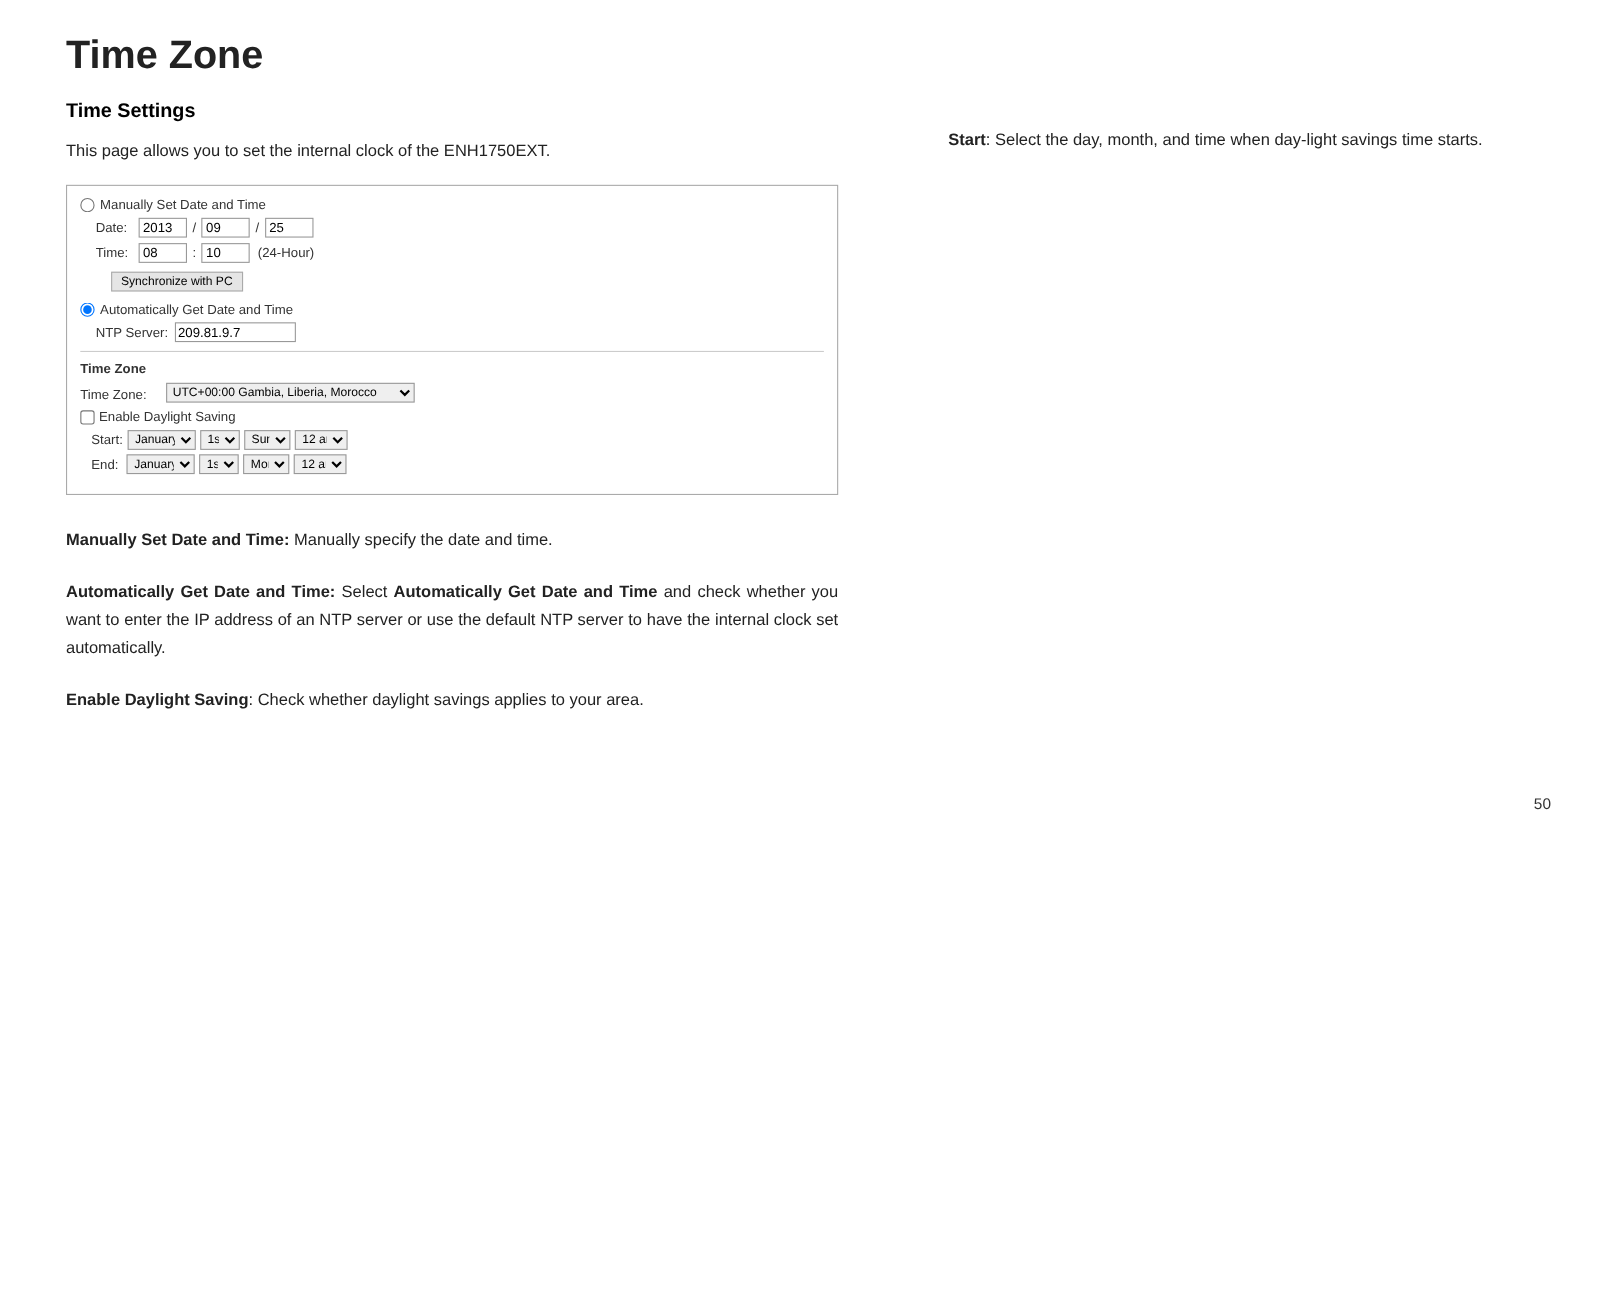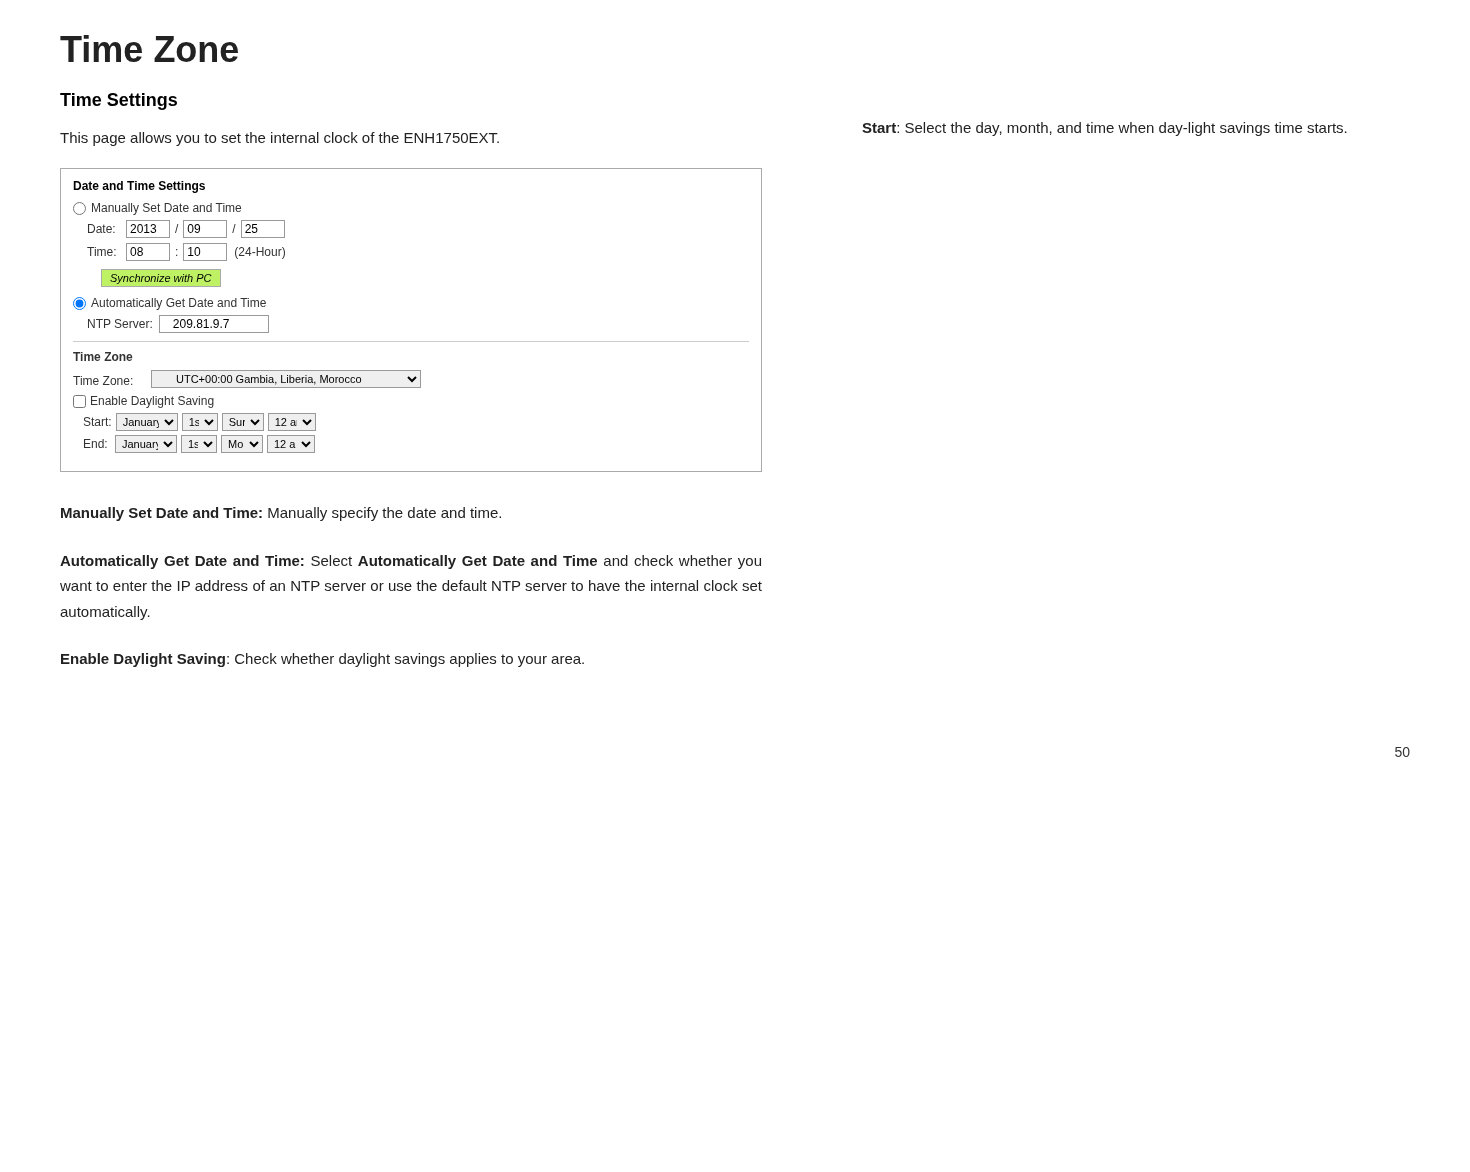--- a/index.html
+++ b/index.html
@@ -104,45 +104,44 @@
       margin: 0 1px;
     }
 
     .time-suffix {
       font-size: 12px;
       margin-left: 3px;
     }
 
     .sync-btn {
       border: 1px solid #aaa;
-      background: #bef264;
+      background: #e5e5e5;
       padding: 2px 8px;
       font-size: 11px;
       cursor: pointer;
       margin-left: 14px;
       margin-top: 3px;
       margin-bottom: 3px;
-      font-style: italic;
     }
 
     .ntp-row {
       display: flex;
       align-items: center;
       gap: 6px;
       margin-left: 14px;
       margin-bottom: 5px;
     }
 
     .ntp-label {
       font-size: 12px;
     }
 
     .ntp-input {
       border: 1px solid #999;
-      padding: 1px 13px;
+      padding: 1px 2px;
       font-size: 12px;
       width: 110px;
       height: 18px;
     }
 
     .section-divider {
       border: none;
       border-top: 1px solid #ccc;
       margin: 8px 0;
     }
@@ -162,22 +161,22 @@
 
     .tz-label {
       font-size: 12px;
       min-width: 72px;
     }
 
     .tz-select {
       border: 1px solid #999;
       font-size: 11px;
       height: 18px;
-      padding: 0 20px;
-      width: 270px;
+      padding: 0 1px;
+      width: 226px;
     }
 
     .checkbox-row {
       display: flex;
       align-items: center;
       gap: 4px;
       margin-bottom: 5px;
     }
 
     .checkbox-row input[type="checkbox"] {
@@ -256,21 +255,20 @@
 
 <div class="two-col">
 
   <div class="left-col">
 
     <div class="section-title">Time Settings</div>
 
     <p class="intro-text">This  page  allows  you  to  set  the  internal  clock  of  the ENH1750EXT.</p>
 
     <div class="settings-box">
-      <div class="settings-box-title">Date and Time Settings</div>
 
       <div class="settings-row">
         <label class="radio-label">
           <input type="radio" name="datetime_mode" style="">
           <span>Manually Set Date and Time</span>
         </label>
       </div>
 
       <div class="settings-row">
         <span class="field-label">Date:</span>

